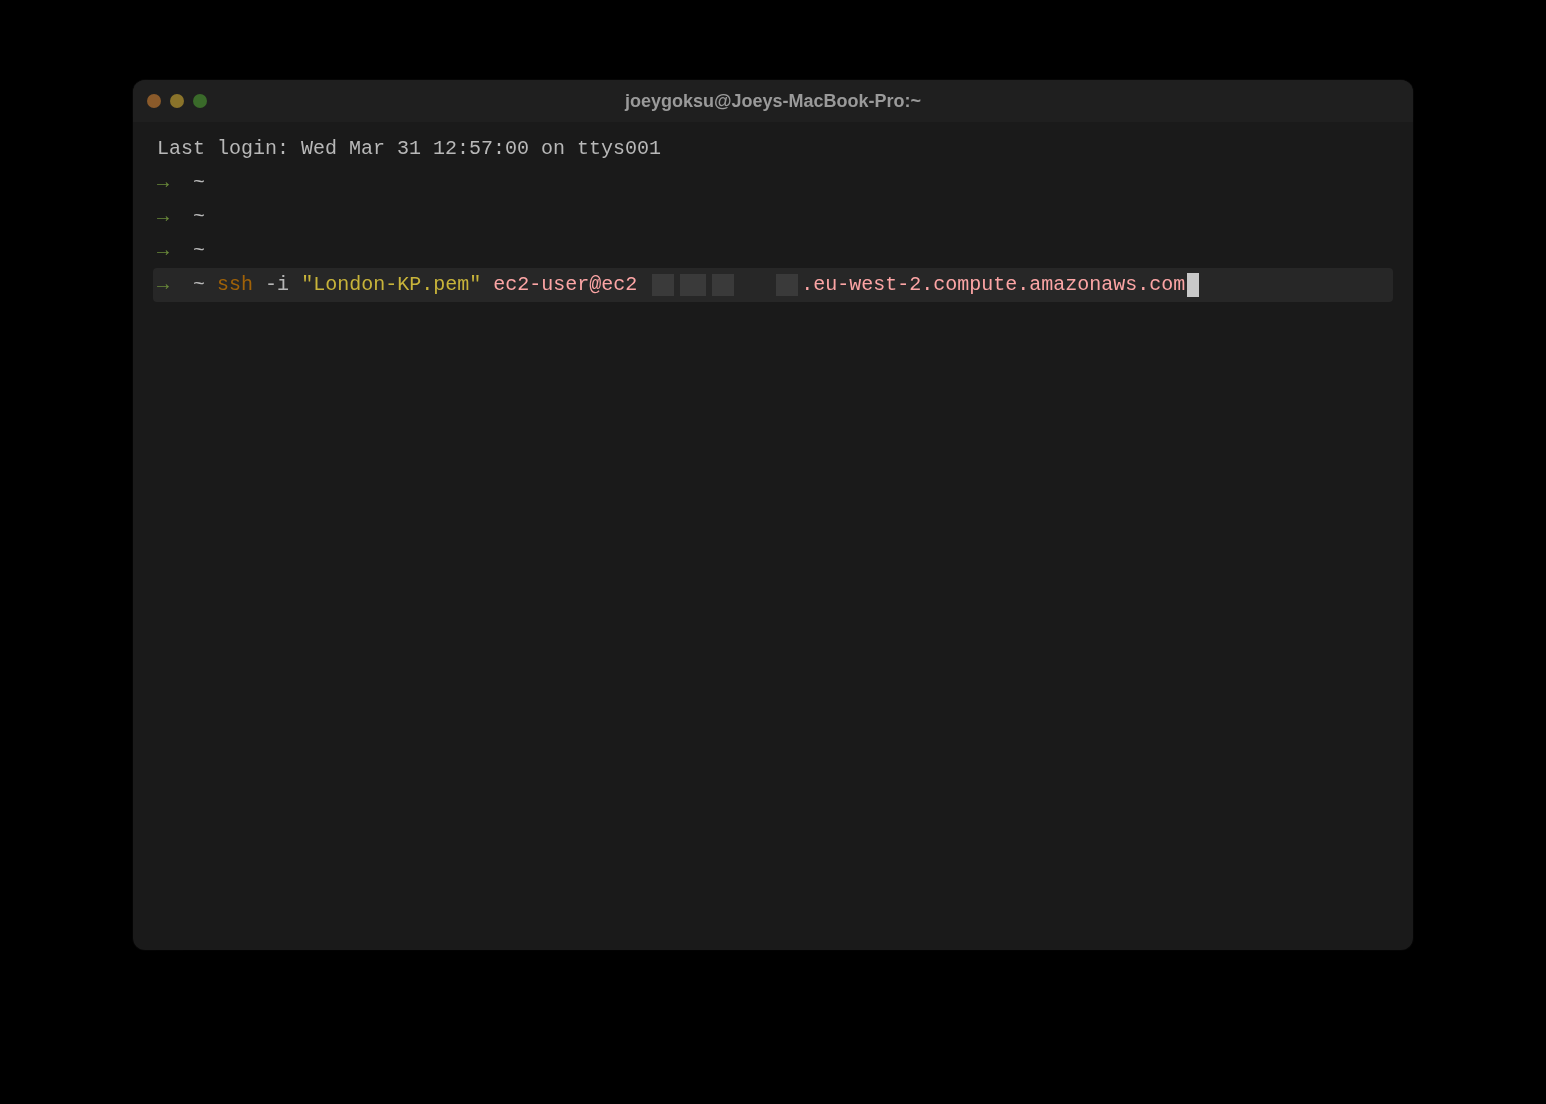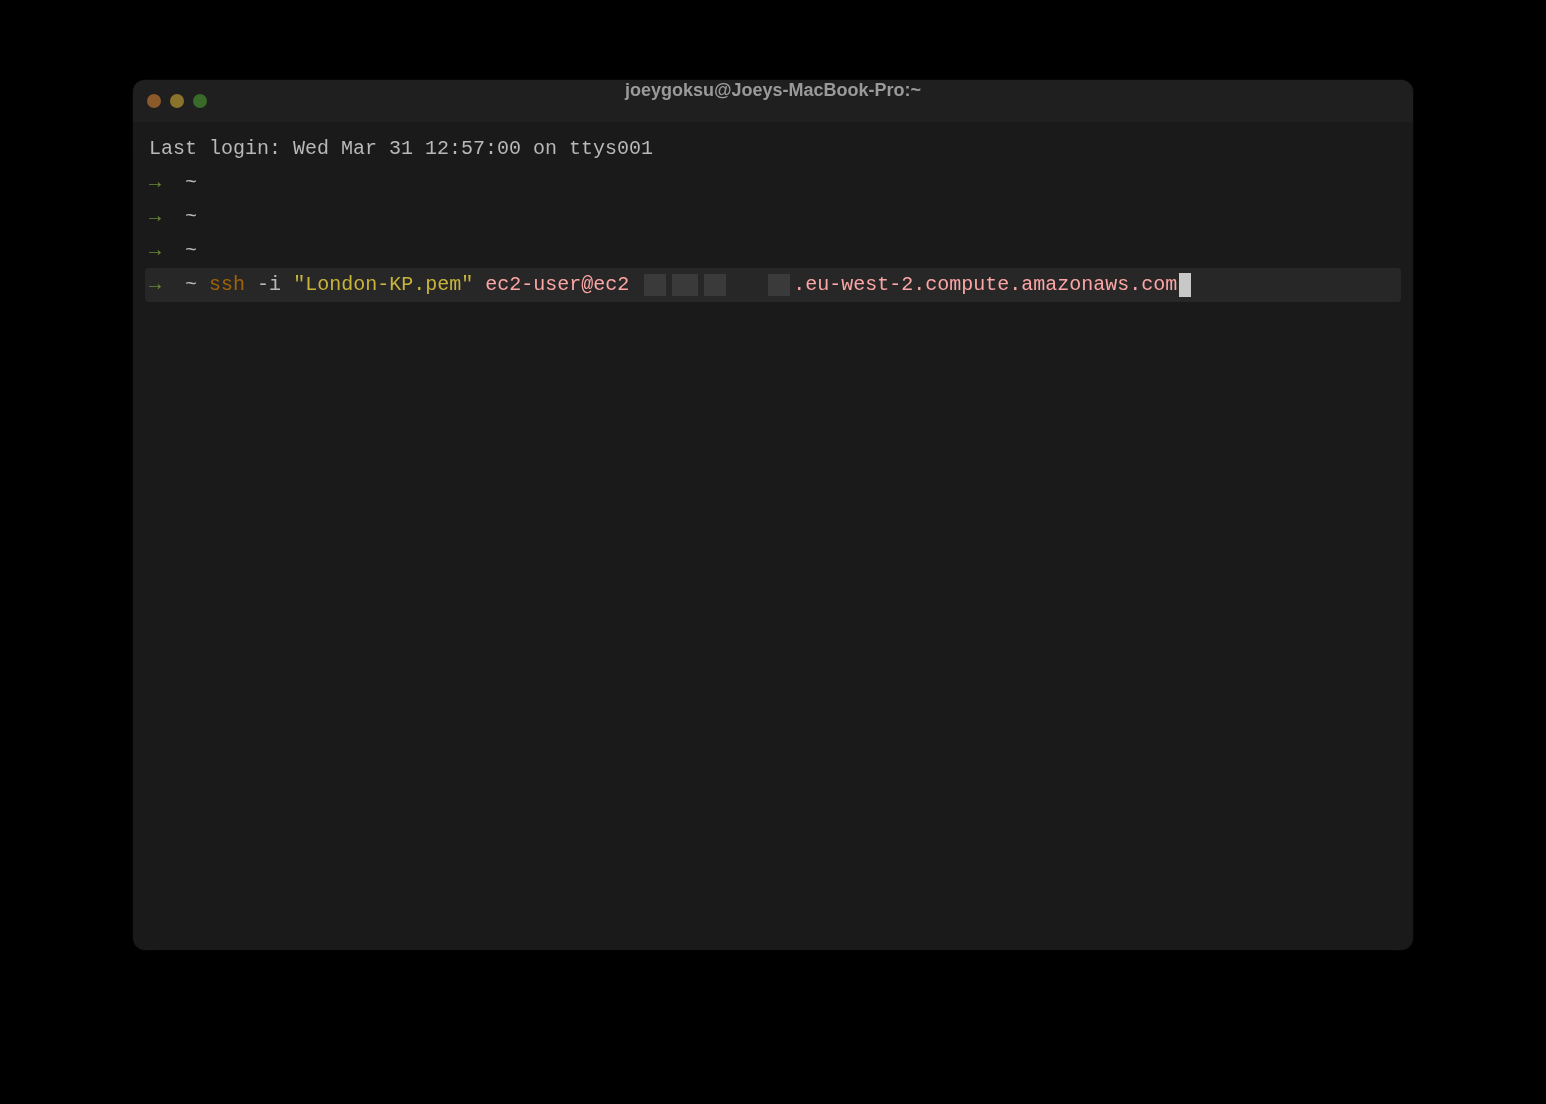--- a/index.html
+++ b/index.html
@@ -20,20 +20,21 @@
       border-radius: 12px;
       overflow: hidden;
       box-shadow: 0 30px 80px rgba(0,0,0,0.9), 0 0 0 1px rgba(255,255,255,0.03);
       display: flex;
       flex-direction: column;
     }
     .titlebar {
       height: 42px;
       background: #1f1f1f;
       display: flex;
+      align-items: center;
       padding: 0 14px;
       position: relative;
     }
     .traffic {
       display: flex;
       gap: 9px;
       align-items: center;
     }
     .dot {
       width: 14px;
@@ -48,21 +49,21 @@
       left: 0; right: 0;
       text-align: center;
       color: #9a9a9a;
       font-size: 18px;
       font-weight: 600;
       font-family: -apple-system, BlinkMacSystemFont, 'Segoe UI', sans-serif;
       pointer-events: none;
     }
     .terminal-body {
       flex: 1;
-      padding: 10px 16px;
+      padding: 10px 24px;
       font-size: 20px;
       line-height: 1.7;
       color: #b8b8b8;
       overflow: hidden;
     }
     .line {
       white-space: pre;
       display: flex;
       align-items: center;
     }

